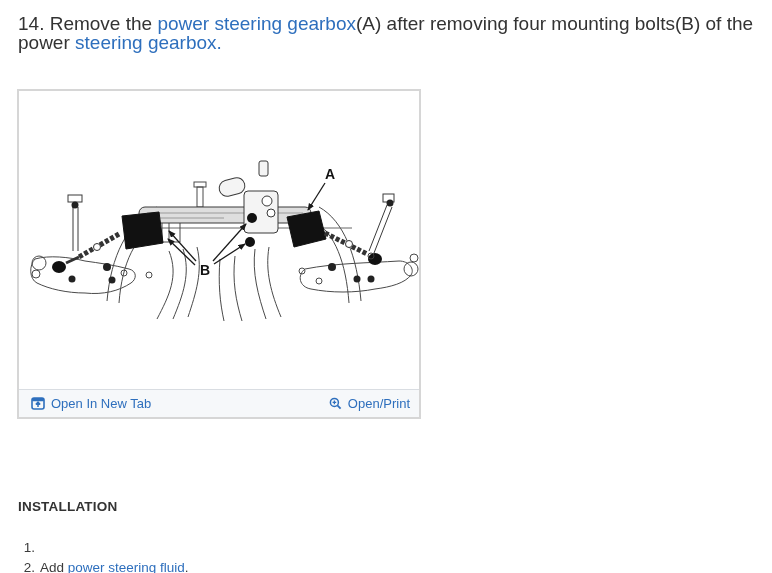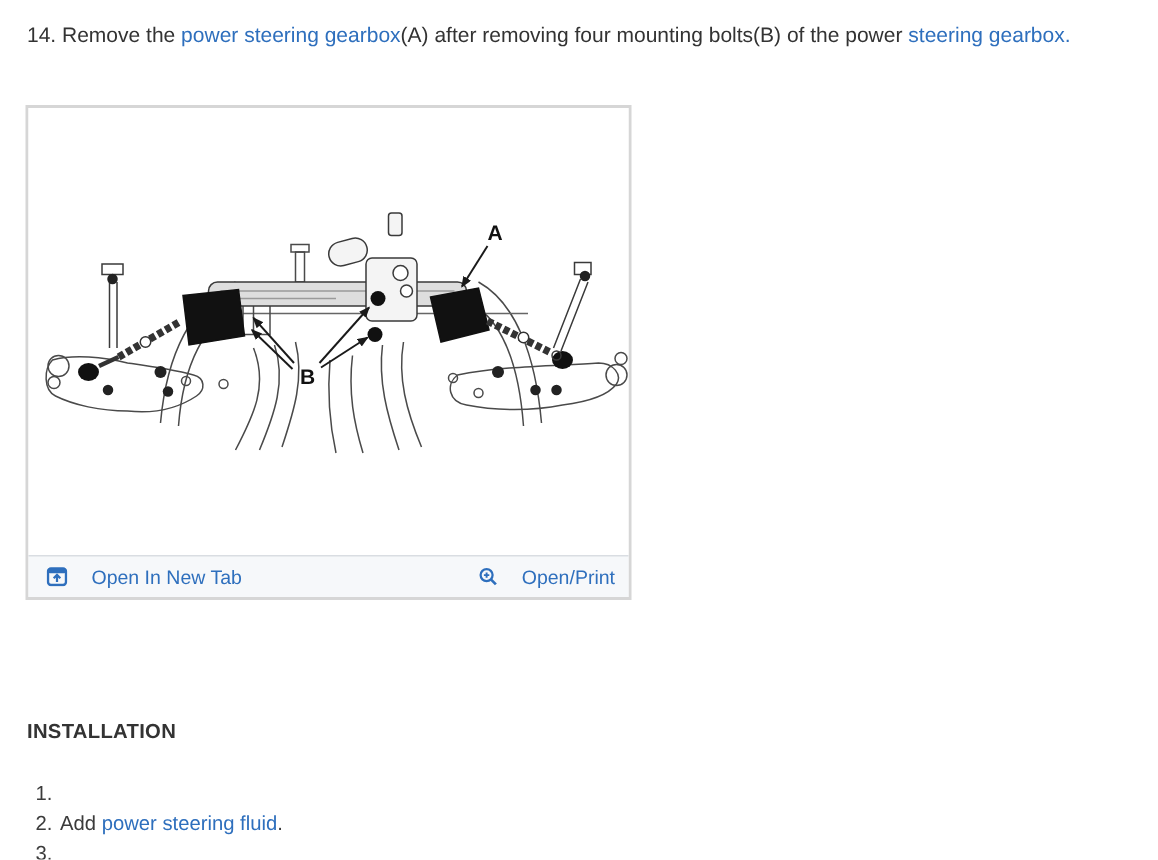--- a/index.html
+++ b/index.html
@@ -2,34 +2,34 @@
 <html><head>
 <meta charset="utf-8">
 <style>
   html,body{margin:0;padding:0;}
   body{
     width:772px;height:573px;background:#ffffff;
     font-family:"Liberation Sans",sans-serif;color:#333333;
     overflow:hidden;position:relative;
   }
   .step-paragraph{
-    padding:14px 18px 0 18px;font-size:14px;line-height:19px;color:#333;
+    padding:14px 18px 0 18px;font-size:19px;line-height:19px;color:#333;
   }
   .lnk{color:#2e6fbd;text-decoration:none;cursor:pointer;}
   .figure-frame{
     margin:37px 0 0 17px;width:404px;box-sizing:border-box;
     border:2px solid #d6d6d6;background:#ffffff;
   }
   .figure-image-area{height:298px;position:relative;background:#ffffff;}
   .figure-footer{
     height:27px;border-top:1px solid #d9dde2;background:#f6f8fa;
     display:flex;justify-content:space-between;align-items:center;
     padding:0 9px 0 12px;font-size:13px;
   }
-  .footer-link{display:flex;align-items:center;gap:16px;color:#2e6fbd;cursor:pointer;text-decoration:none;}
+  .footer-link{display:flex;align-items:center;gap:6px;color:#2e6fbd;cursor:pointer;text-decoration:none;}
   .footer-link svg{display:block;}
   .section-heading{
     margin:80px 0 0 18px;font-size:13.5px;font-weight:bold;color:#333;letter-spacing:.2px;
   }
   .install-list{margin:24px 0 0 22px;font-size:13.5px;color:#3b3b3b;}
   .install-item{display:flex;line-height:20px;}
   .install-item .num{min-width:13px;text-align:right;margin-right:5px;}
   svg text{font-family:"Liberation Sans",sans-serif;}
 </style>
 </head>

